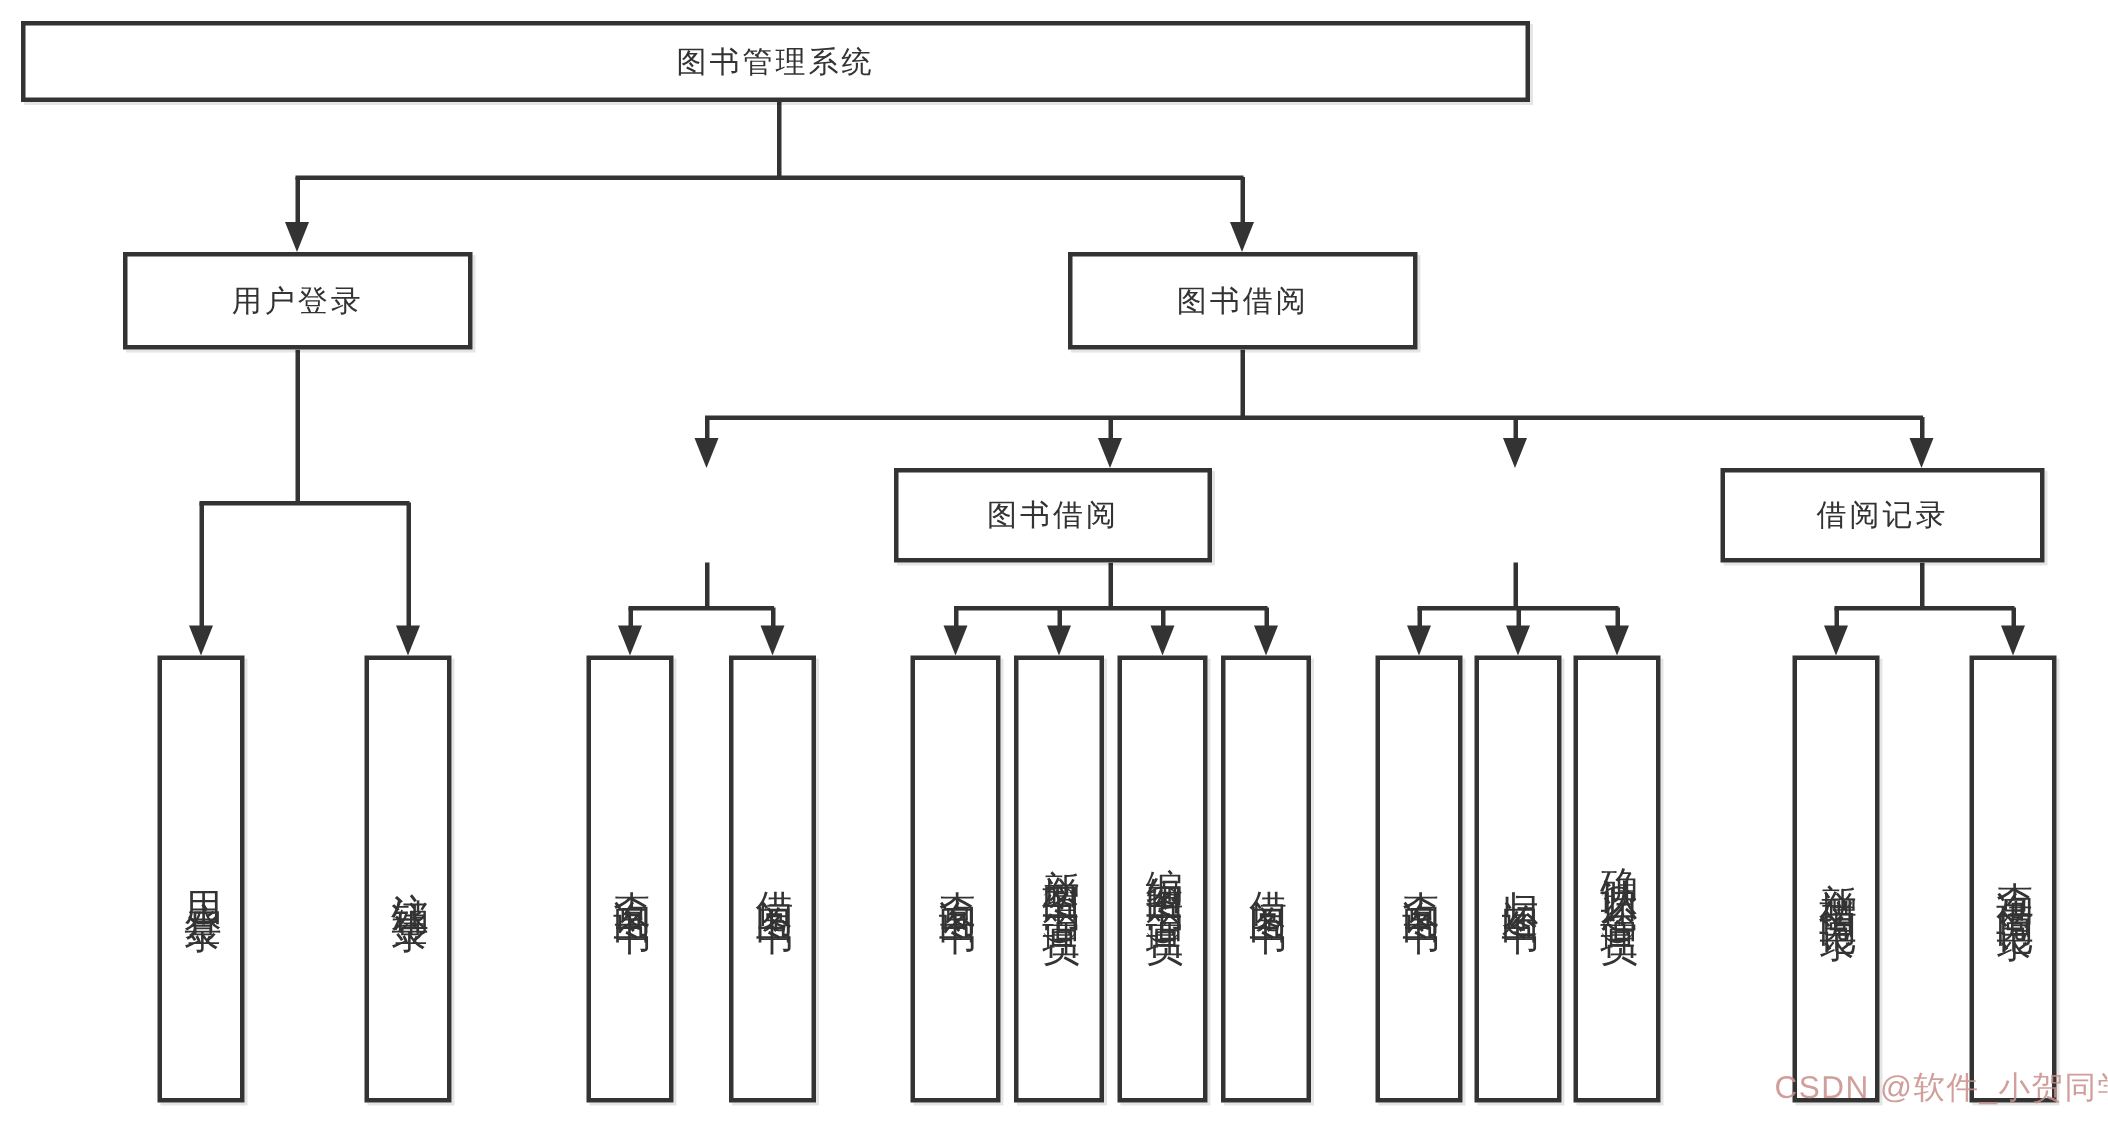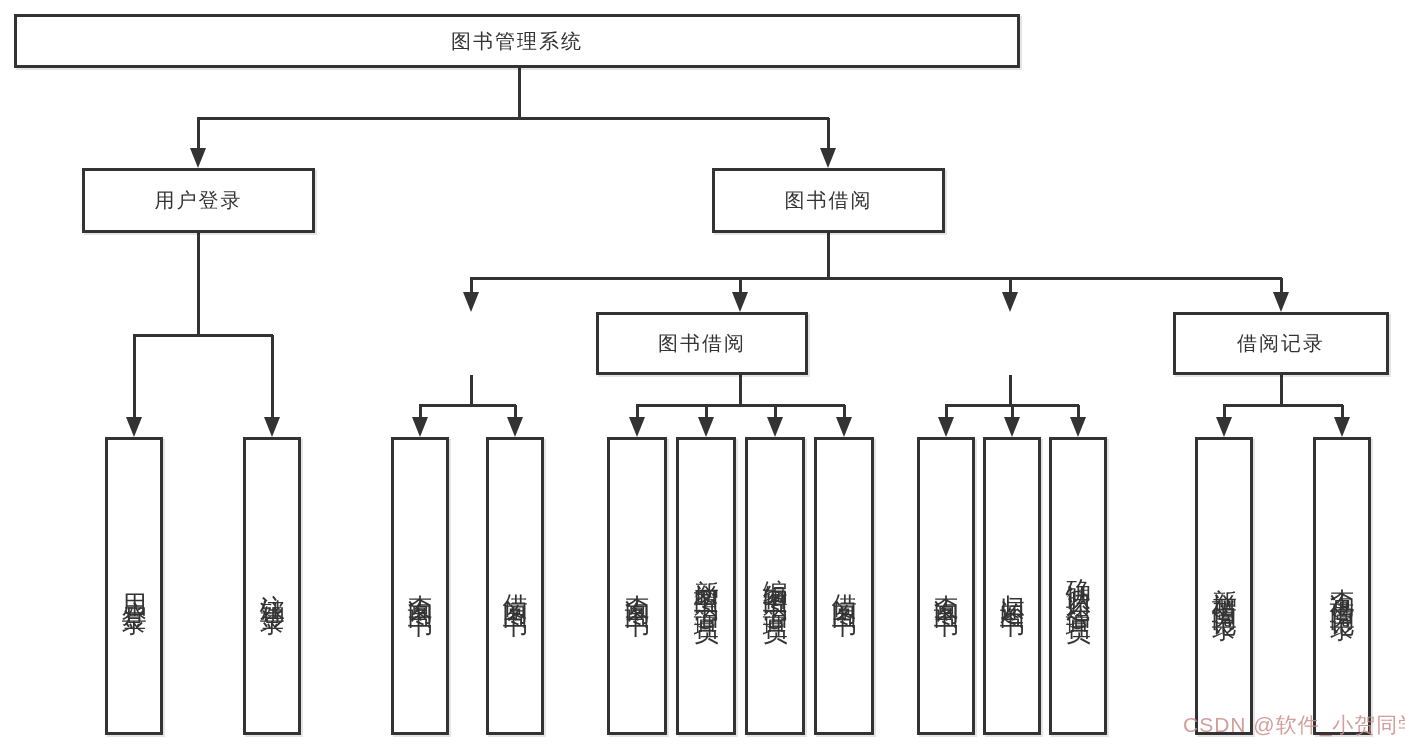--- a/index.html
+++ b/index.html
@@ -39,21 +39,21 @@
 <body>
 
 <div id="canvas">
 
   <div class="box h-box" style="left:14px;top:14px;width:1006px;height:54px">图书管理系统</div>
 
   <div class="box h-box" style="left:82px;top:168px;width:233px;height:65px">用户登录</div>
   <div class="box h-box" style="left:712px;top:168px;width:233px;height:65px">图书借阅</div>
 
   <div class="box h-box" style="left:596px;top:312px;width:212px;height:63px">图书借阅</div>
-  <div class="box h-box" style="left:1173px;top:312px;width:216px;height:63px">借阅记录</div>
+  <div class="box h-box" style="left:1147px;top:312px;width:216px;height:63px">借阅记录</div>
 
   <div class="box v-box" style="left:105px;top:437px;width:58px;height:298px">用户登录</div>
   <div class="box v-box" style="left:243px;top:437px;width:58px;height:298px">注销登录</div>
 
   <div class="box v-box" style="left:391px;top:437px;width:58px;height:298px">查询图书</div>
   <div class="box v-box" style="left:486px;top:437px;width:58px;height:298px">借阅图书</div>
 
   <div class="box v-box" style="left:607px;top:437px;width:60px;height:298px">查询图书</div>
   <div class="box v-box" style="left:676px;top:437px;width:60px;height:298px">新增图书（管理员）</div>
   <div class="box v-box" style="left:745px;top:437px;width:60px;height:298px">编辑图书（管理员）</div>

